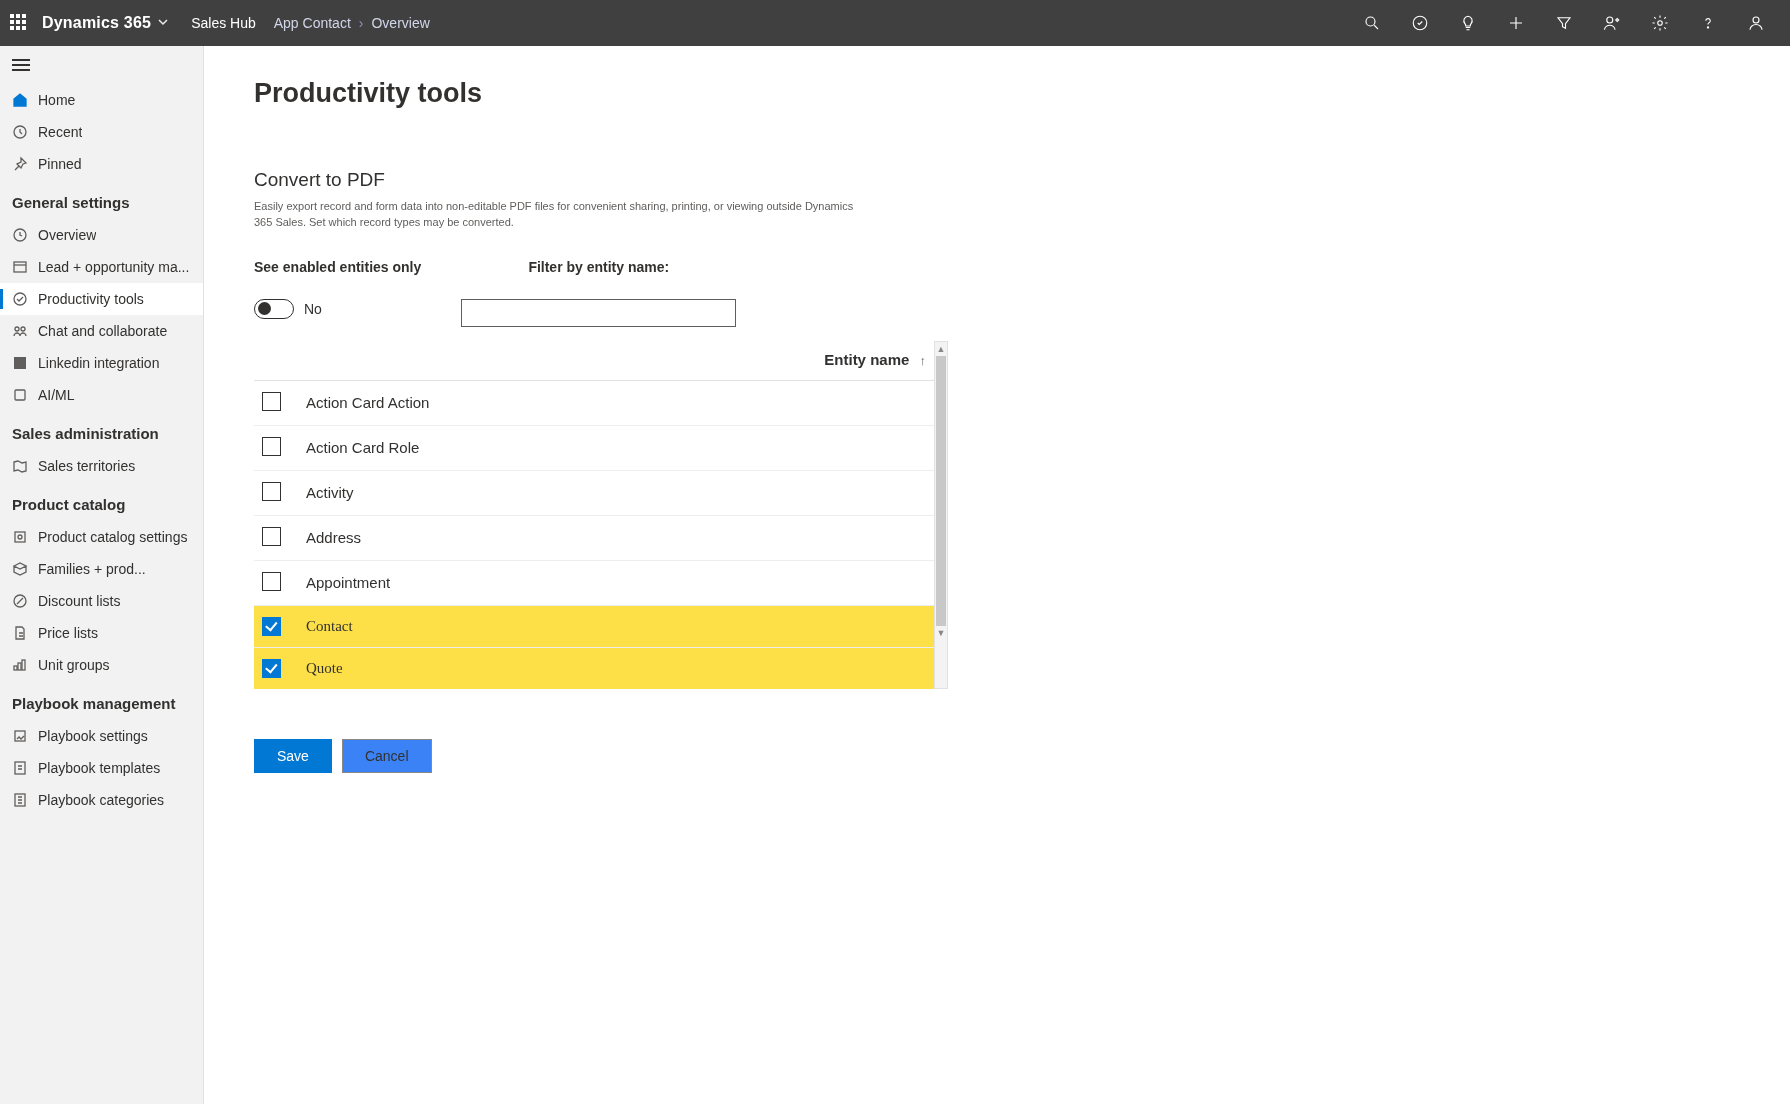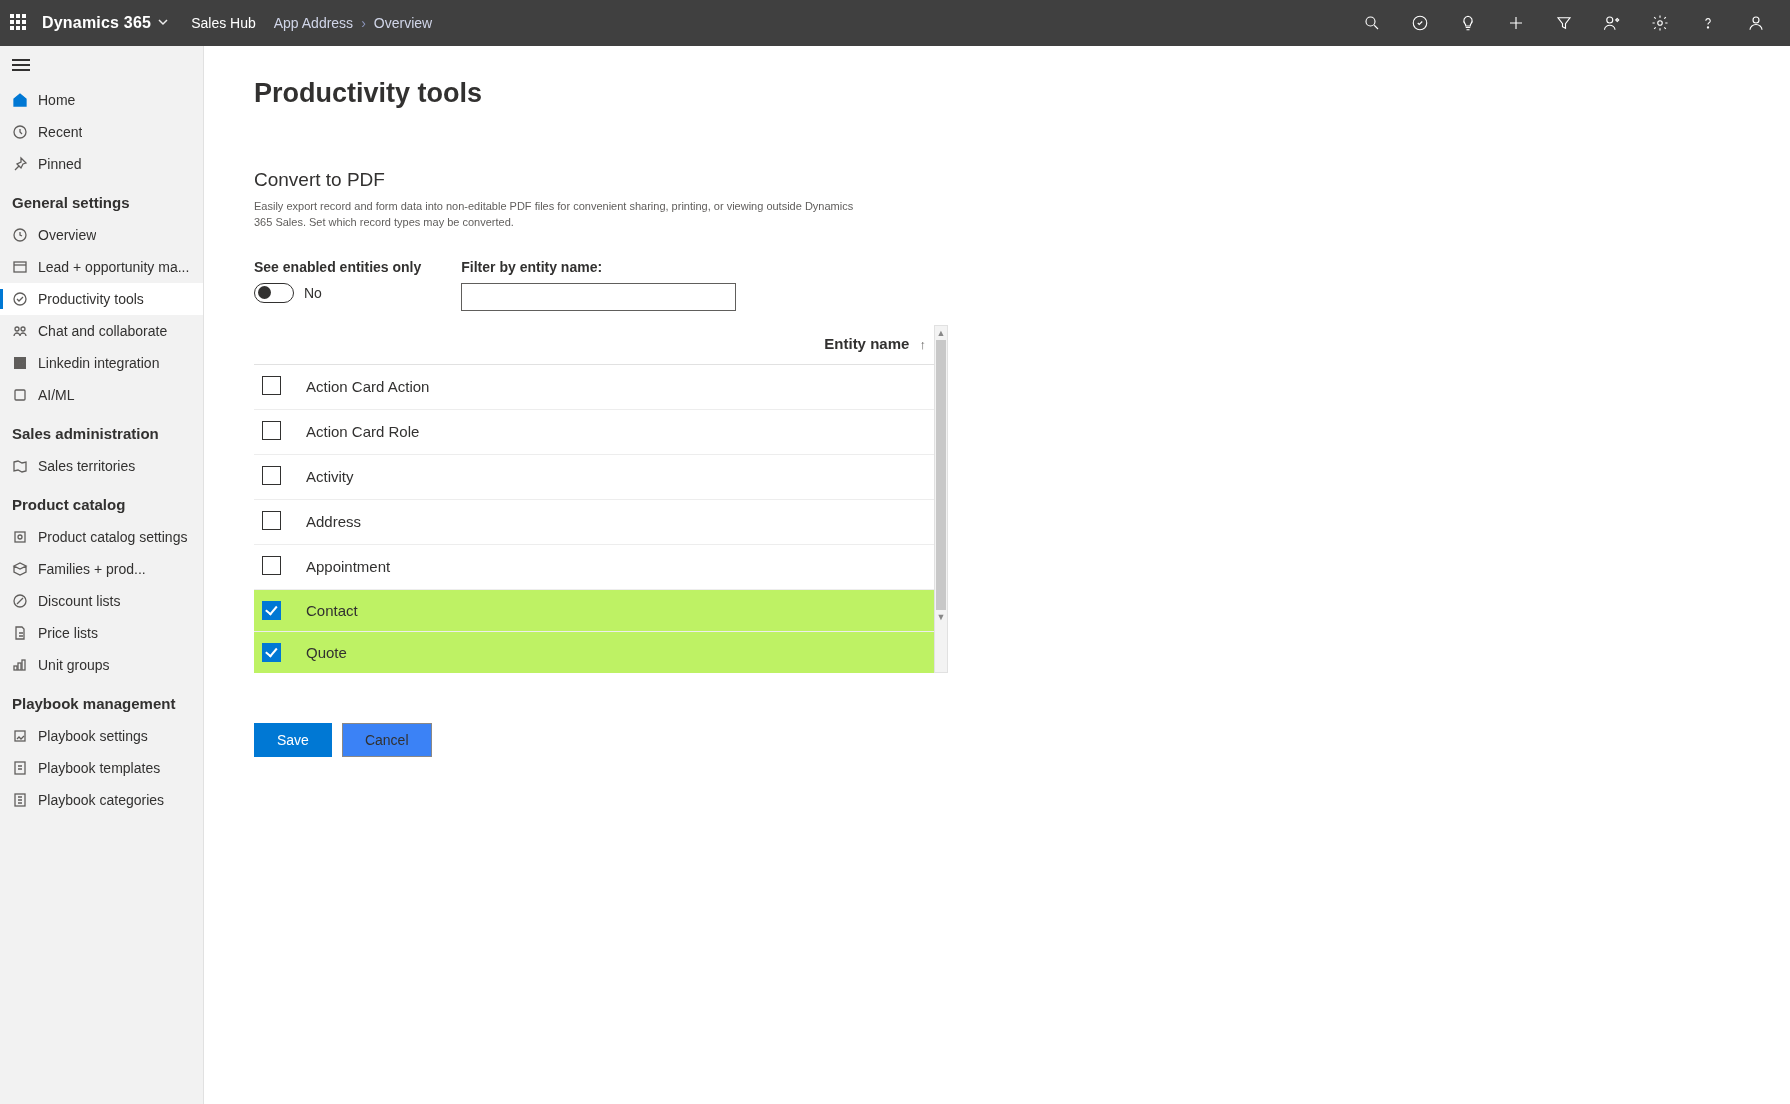--- a/index.html
+++ b/index.html
@@ -34,35 +34,35 @@
   .nav-item.selected { background:#fff; position:relative;}
   .nav-item.selected::before { content:""; position:absolute; left:0; top:6px; bottom:6px; width:3px; background:#0078d4;}
   .nav-group { padding:14px 12px 8px 12px; font-size:15px; font-weight:600; color:#323130;}
   .nav-item span.lbl { overflow:hidden; text-overflow:ellipsis; white-space:nowrap;}
 
   
   h1 { font-size:27px; font-weight:600; margin-bottom:60px;}
   h2 { font-size:19px; font-weight:400; margin-bottom:8px;}
   .desc { font-size:11px; color:#605e5c; line-height:1.45; max-width:620px; margin-bottom:28px;}
   .controls-row { display:flex; gap:40px; margin-bottom:14px;}
-  .ctrl-group label { font-size:14px; font-weight:600; display:block; margin-bottom:8px;}
+  .ctrl-group label { font-size:14px; font-weight:600; display:block; margin-bottom:24px;text-align:center;}
   .toggle-wrap { display:flex; align-items:center; gap:10px;}
   .toggle { width:40px; height:20px; border-radius:10px; border:1px solid #323130; position:relative; cursor:pointer; background:#fff;}
   .toggle .knob { width:13px; height:13px; border-radius:50%; background:#323130; position:absolute; top:2.5px; left:3px;}
   .toggle-label { font-size:14px;}
   .filter-input { width:275px; height:28px; border:1px solid #605e5c; padding:0 6px; font-size:14px;}
 
   
   .table-wrap { position:relative; width:680px;}
   .entity-table { width:100%; border-collapse:collapse;}
   .entity-table th { text-align:right; padding:10px 8px 12px 8px; font-size:15px; font-weight:600; border-bottom:1px solid #e1e1e1;}
   .entity-table th.chk-col { width:44px;}
   .sort-arrow { margin-left:6px; color:#605e5c; font-size:13px;}
   .entity-table td { padding:11px 8px; border-bottom:1px solid #ededed; font-size:15px;}
-  .entity-table tr.checked td { background:#bef264;}
+  .entity-table tr.checked td { background:#fde047;font-family:Liberation Serif, serif;}
   .entity-table tr:last-child td { border-bottom:none;}
   .chk { width:19px; height:19px; border:1.5px solid #323130; display:inline-flex; align-items:center; justify-content:center; cursor:pointer; background:#fff;}
   .chk.checked { background:#0078d4; border-color:#0078d4;}
   .chk.checked::after { content:""; width:5px; height:9px; border:solid #fff; border-width:0 2px 2px 0; transform:rotate(40deg) translate(-1px,-1px);}
   .scrollbar { position:absolute; right:-14px; top:0; bottom:0; width:14px; background:#f3f3f3; border:1px solid #e1e1e1;}
   .scrollbar .arrow { height:14px; display:flex; align-items:center; justify-content:center; color:#888; font-size:9px;}
   .scrollbar .thumb { background:#c8c8c8; margin:0 1px; height:78%;}
 
   
   .btn-row { margin-top:50px; display:flex; gap:10px;}
@@ -84,21 +84,21 @@
       <span></span>
       <span></span>
   </div>
   <span class="brand">Dynamics 365</span>
   <span class="brand-chevron">
     <svg width="12" height="12" viewBox="0 0 12 12">
         <path d="M2 4l4 4 4-4" stroke="#fff" fill="none" stroke-width="1.5"></path>
       </svg>
   </span>
   <span class="app-name">Sales Hub</span>
-  <span class="crumb">App Address</span>
+  <span class="crumb">App Contact</span>
   <span class="crumb-sep">›</span>
   <span class="crumb current">Overview</span>
   <div class="spacer"></div>
   <div class="icon-btn">
       <svg viewBox="0 0 24 24">
         <circle cx="10" cy="10" r="6"></circle>
         <path d="M15 15l5 5"></path>
       </svg>
     </div>
   <div class="icon-btn">

